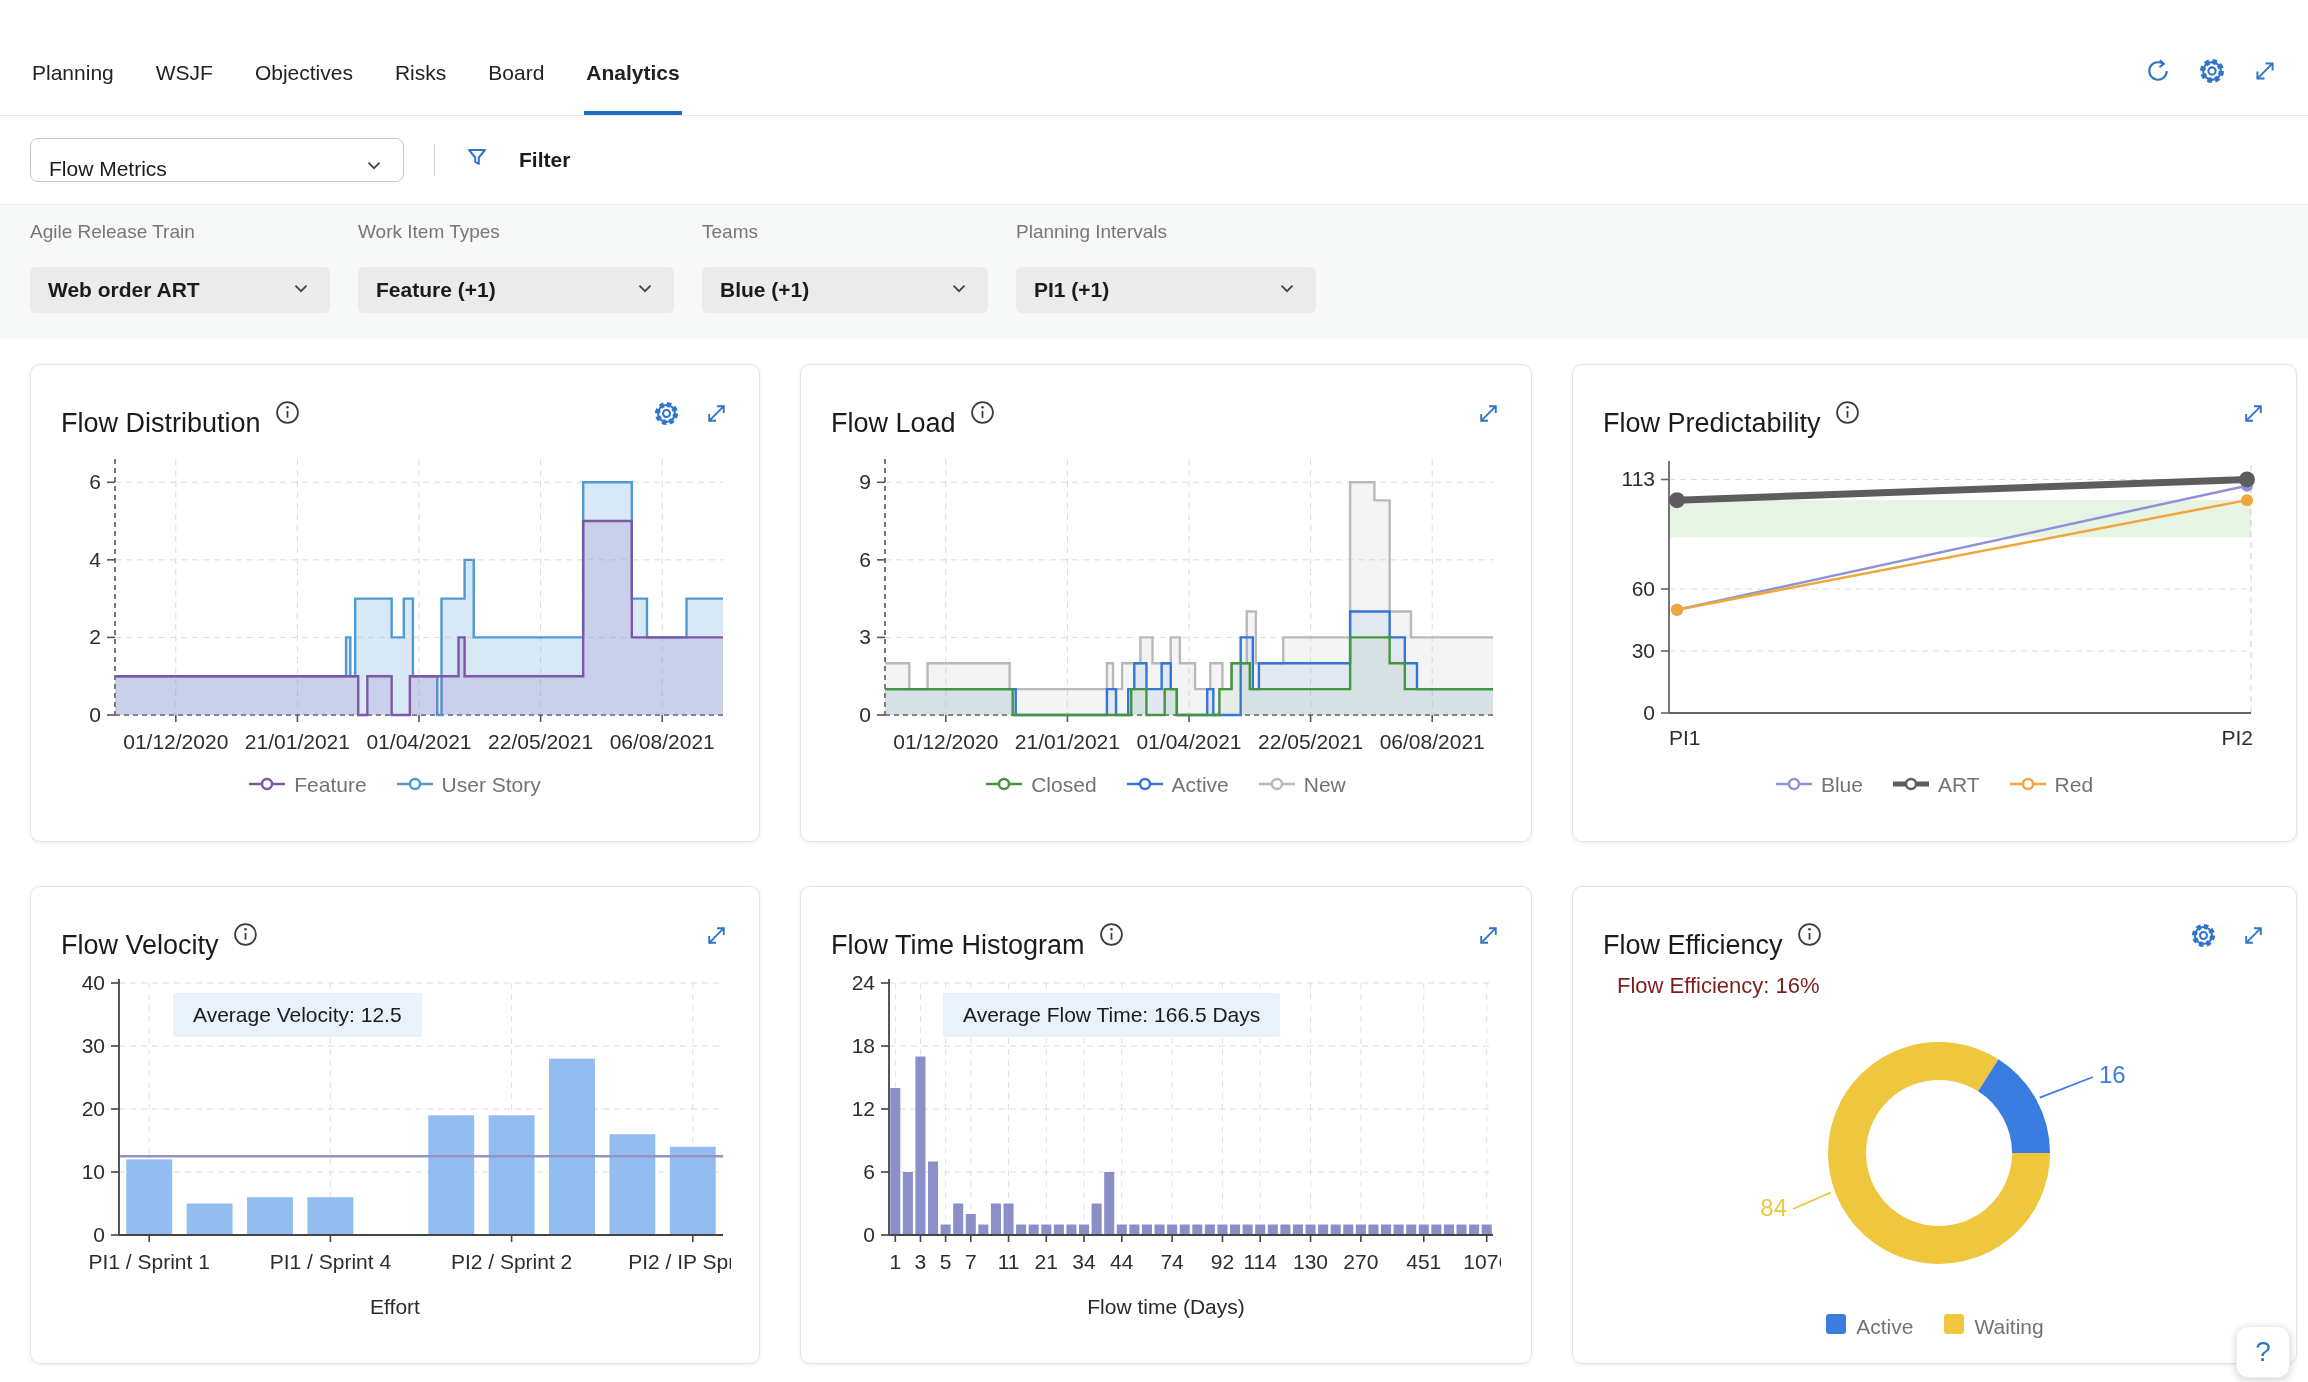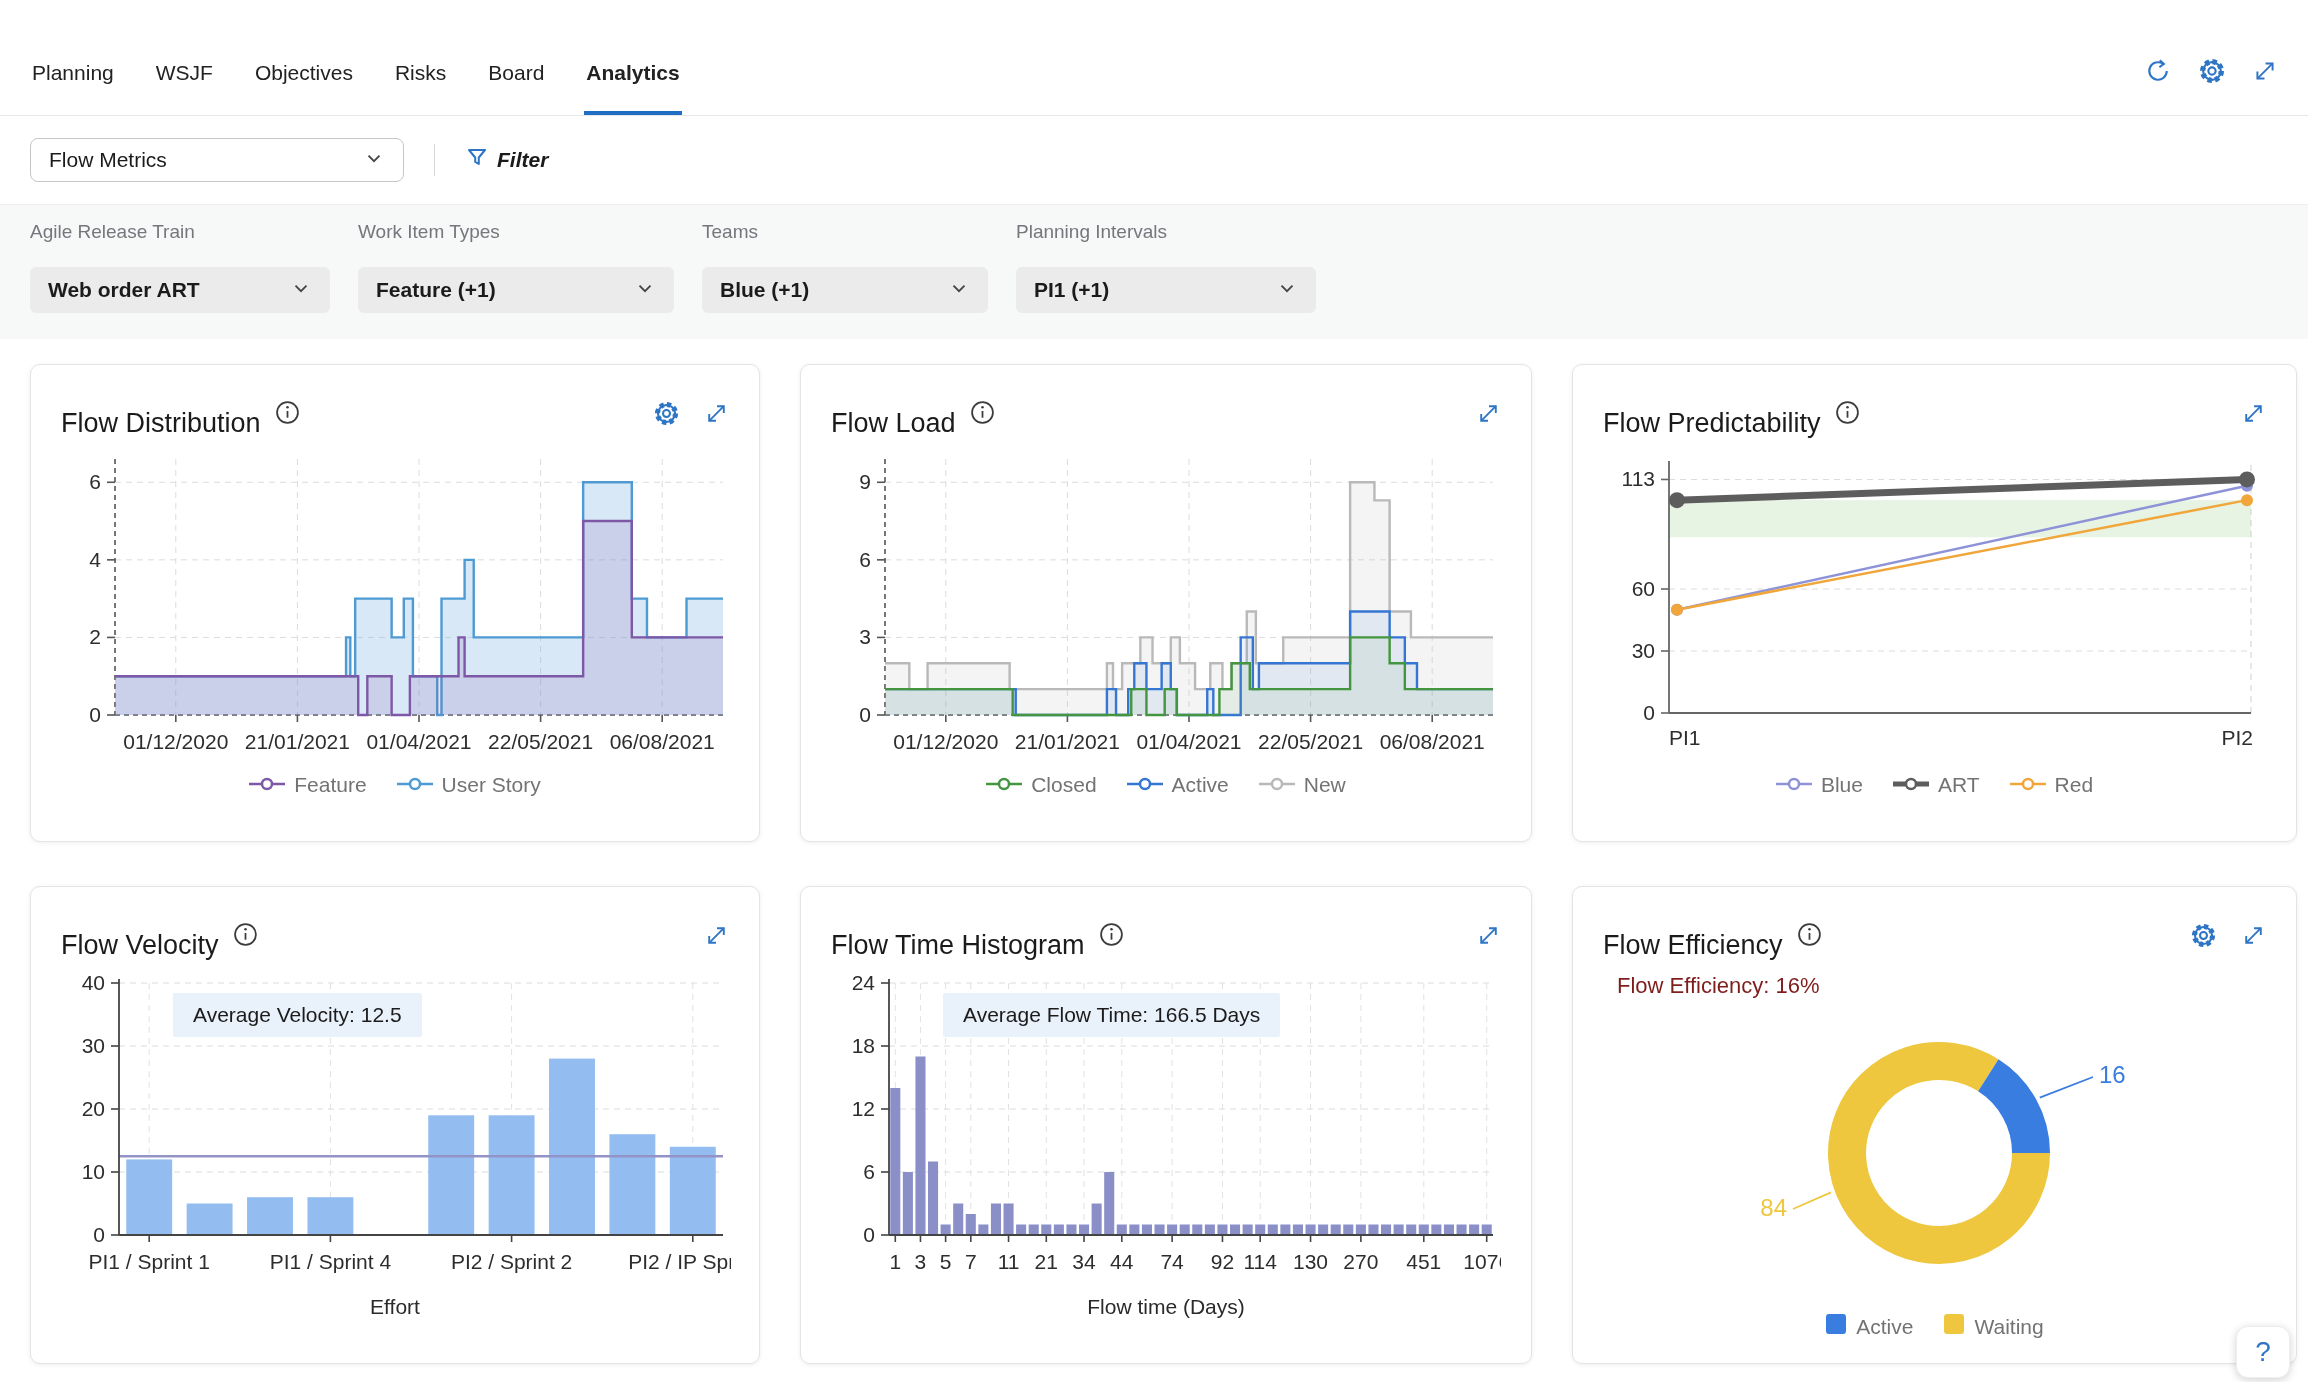--- a/index.html
+++ b/index.html
@@ -8,23 +8,23 @@
   
   .nav { height:116px; border-bottom:1px solid #e7e7e7; display:flex; align-items:flex-end; padding:0 30px; }
   .tabs { display:flex; gap:38px; }
   .tab { font-size:21px; color:#222; padding:0 2px 26px 2px; cursor:pointer; border-bottom:4px solid transparent; }
   .tab.active { font-weight:700; border-bottom:4px solid #1f6ec3; padding-bottom:8px; }
   .nav-icons { margin-left:auto; display:flex; gap:26px; align-items:center; padding-bottom:30px; color:#2e75c6; }
   .nav-icons svg { display:block; cursor:pointer; }
 
   
   .toolbar { display:flex; align-items:center; padding:22px 30px; }
-  .select-box { width:374px; height:44px; border:1px solid #c6c6c6; border-radius:8px; display:flex; align-items:center; justify-content:space-between; padding:0 18px; font-size:21px; color:#1b1b1b; background:#fff; cursor:pointer; }
+  .select-box { width:374px; height:44px; border:1px solid #c6c6c6; border-radius:8px; display:flex; align-items:flex-end; justify-content:space-between; padding:0 18px; font-size:21px; color:#1b1b1b; background:#fff; cursor:pointer; }
   .vdiv { width:1px; height:32px; background:#d8d8d8; margin:0 30px; }
-  .filter-btn { display:flex; align-items:center; gap:8px; font-size:21px; font-weight:700; cursor:pointer;font-style:italic; }
+  .filter-btn { display:flex; align-items:center; gap:30px; font-size:21px; font-weight:700; cursor:pointer; }
 
   
   .filterbar { background:#f7f8f8; border-top:1px solid #efefef; padding:16px 30px 26px 30px; display:flex; gap:28px; }
   .fgroup { display:flex; flex-direction:column; gap:24px; }
   .flabel { font-size:19px; color:#76767c; }
   .fdrop { height:46px; background:#ebebeb; border-radius:6px; display:flex; align-items:center; justify-content:space-between; padding:0 18px; font-size:21px; font-weight:700; color:#1b1b1b; cursor:pointer; }
   .fgroup:nth-child(1) .fdrop { width:300px; }
   .fgroup:nth-child(2) .fdrop { width:316px; }
   .fgroup:nth-child(3) .fdrop { width:286px; }
   .fgroup:nth-child(4) .fdrop { width:300px; }

